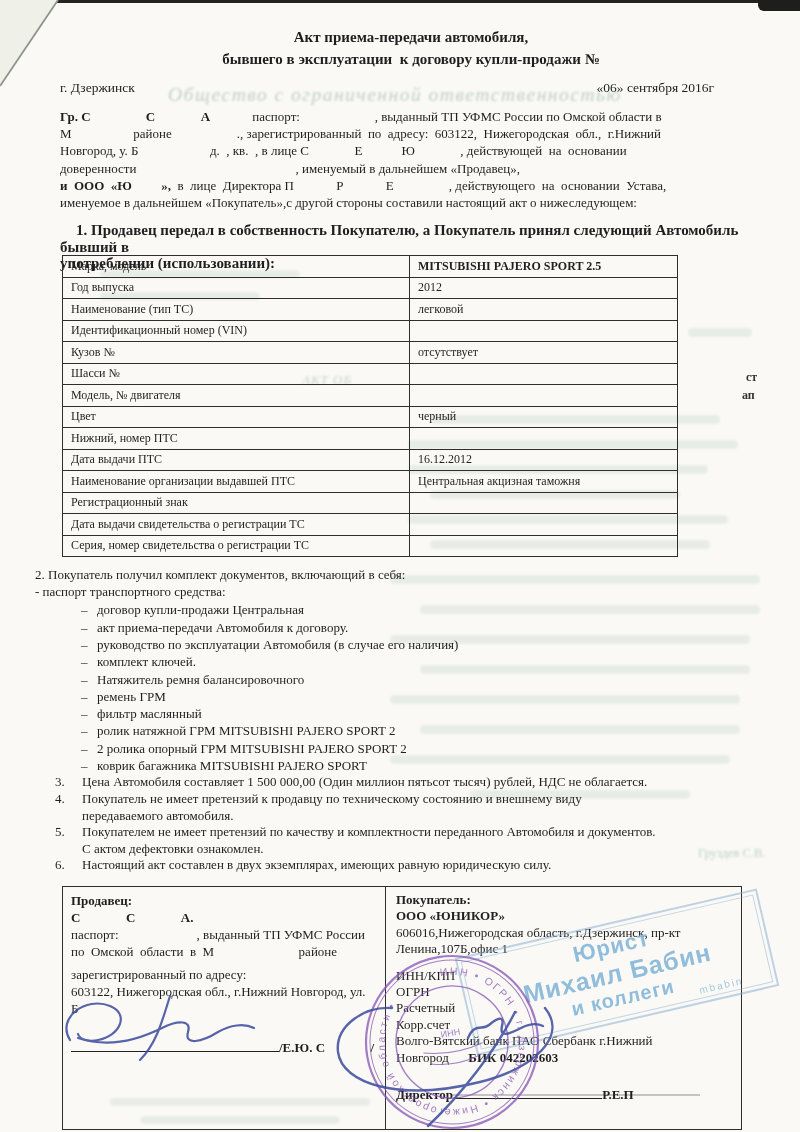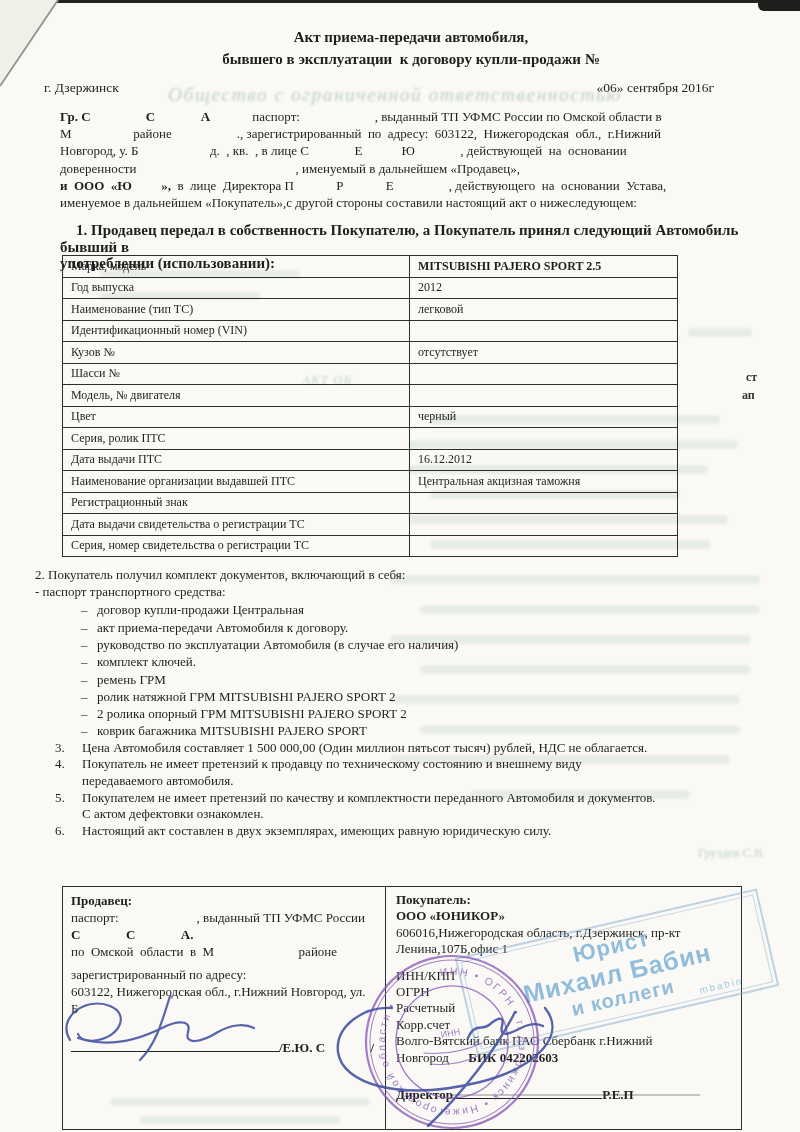--- a/index.html
+++ b/index.html
@@ -12,21 +12,21 @@
   .gline{position:absolute;top:1094px;left:452px;width:248px;height:1.5px;background:#8f8f8f;opacity:.5;}
   .bl{position:absolute;background:#8fb3a6;opacity:.17;border-radius:4px;filter:blur(1.3px);height:9px;}
   .ghost{position:absolute;color:#8fae9f;filter:blur(1px);font-style:italic;}
   .ghost-title{top:84px;left:168px;font-size:19.5px;letter-spacing:1.5px;opacity:.55;white-space:pre;}
   .ghost-act{top:372px;left:302px;font-size:13px;opacity:.5;letter-spacing:1px;}
   .ghost-signer{top:846px;left:698px;font-size:12.5px;opacity:.6;font-style:normal;color:#93b3a7;}
   .edge{position:absolute;font-weight:bold;font-size:12px;color:#333;}
   
   .title{position:absolute;top:26px;left:0;width:100%;text-align:center;font-weight:bold;font-size:15px;line-height:22px;}
   .title div{white-space:pre;padding-left:22px;}
-  .cityrow{position:absolute;top:80px;left:44px;right:86px;display:flex;justify-content:space-between;font-size:13.5px;}
+  .cityrow{position:absolute;top:80px;left:60px;right:86px;display:flex;justify-content:space-between;font-size:13.5px;}
   
   .intro{position:absolute;top:108px;left:60px;width:700px;font-size:13px;line-height:17.2px;}
   .pre{white-space:pre;}
   .b{font-weight:bold;}
   .clause1{position:absolute;top:222px;left:60px;width:692px;font-size:15px;line-height:16.5px;white-space:pre-line;text-indent:16px;font-weight:bold;}
   
   .vt{position:absolute;top:255px;left:62px;width:616px;border-collapse:collapse;font-size:12px;}
   .vt td{border:1.4px solid #2e2e2e;height:20.5px;padding:0 8px;}
   .vt td.lab{width:330px;}
   
@@ -143,21 +143,21 @@
         </tr>
       <tr>
           <td class="lab">Модель, № двигателя</td>
           <td></td>
         </tr>
       <tr>
           <td class="lab">Цвет</td>
           <td>черный</td>
         </tr>
       <tr>
-          <td class="lab">Серия, ролик ПТС</td>
+          <td class="lab">Нижний, номер ПТС</td>
           <td></td>
         </tr>
       <tr>
           <td class="lab">Дата выдачи ПТС</td>
           <td>16.12.2012</td>
         </tr>
       <tr>
           <td class="lab">Наименование организации выдавшей ПТС</td>
           <td>Центральная акцизная таможня</td>
         </tr>
@@ -177,38 +177,40 @@
   </table>
 
   <div class="sec2">
     <div>2. Покупатель получил комплект документов, включающий в себя:</div>
     <div>- паспорт транспортного средства:</div>
     <ul class="docs">
       <li>договор купли-продажи Центральная</li>
       <li>акт приема-передачи Автомобиля к договору.</li>
       <li>руководство по эксплуатации Автомобиля (в случае его наличия)</li>
       <li>комплект ключей.</li>
+      <li>Натяжитель ремня балансировочного</li>
       <li>ремень ГРМ</li>
+      <li>фильтр маслянный</li>
       <li>ролик натяжной ГРМ MITSUBISHI PAJERO SPORT 2</li>
       <li>2 ролика опорный ГРМ MITSUBISHI PAJERO SPORT 2</li>
       <li>коврик багажника MITSUBISHI PAJERO SPORT</li>
     </ul>
     <div class="num-clause"><span class="n">3.</span><span>Цена Автомобиля составляет 1 500 000,00 (Один миллион пятьсот тысяч) рублей, НДС не облагается.</span></div>
     <div class="num-clause"><span class="n">4.</span><span>Покупатель  не  имеет  претензий  к  продавцу   по  техническому  состоянию  и  внешнему  виду
 передаваемого автомобиля.</span></div>
     <div class="num-clause"><span class="n">5.</span><span>Покупателем  не имеет претензий по качеству и комплектности переданного Автомобиля и документов.
 С актом дефектовки ознакомлен.</span></div>
     <div class="num-clause"><span class="n">6.</span><span>Настоящий акт составлен в двух экземплярах, имеющих равную юридическую силу.</span></div>
   </div>
 
   <div class="bt">
     <div class="cl">
       <div class="b">Продавец:</div>
+      <div class="pre b">С              С              А.</div>
       <div class="pre">паспорт:                        , выданный ТП УФМС России</div>
-      <div class="pre b">С              С              А.</div>
       <div class="pre">по  Омской  области  в  М                          районе</div>
       <div class="gap6"></div>
       <div>зарегистрированный по адресу:</div>
       <div>603122, Нижегородская обл., г.Нижний Новгород, ул.</div>
       <div>Б</div>
       <div class="signrow"><span class="uline" style="width:208px"></span><span class="pre b">/Е.Ю. С              /</span></div>
     </div>
     <div class="cr">
       <div class="b">Покупатель:</div>
       <div class="b">ООО «ЮНИКОР»</div>

